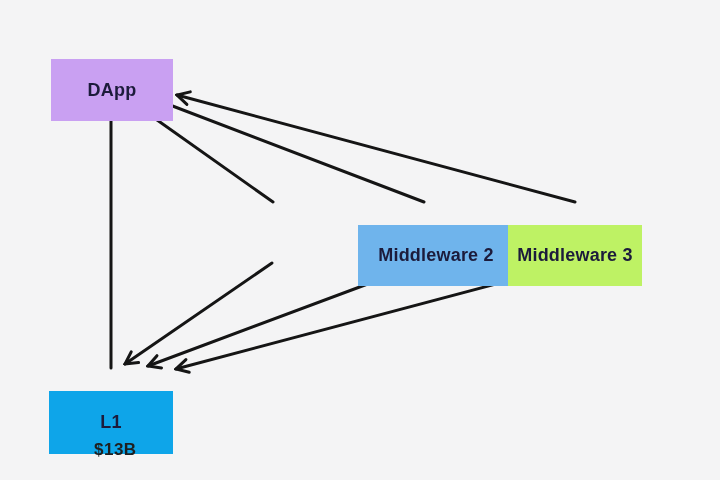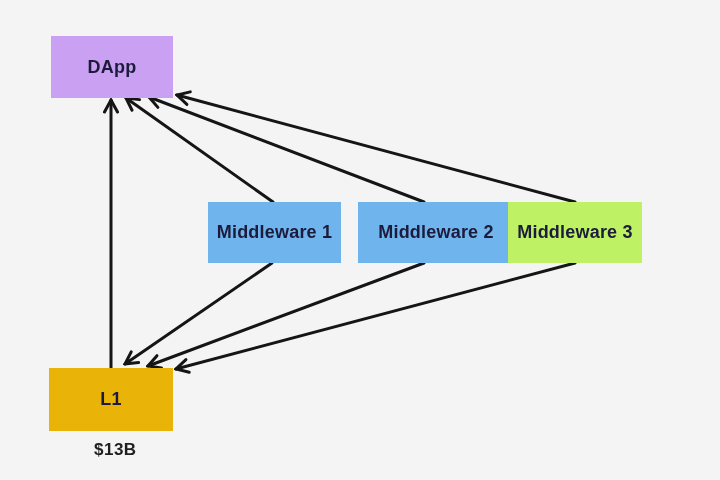--- a/index.html
+++ b/index.html
@@ -18,26 +18,27 @@
   }
   .node {
     position: absolute;
     display: flex;
     align-items: center;
     justify-content: center;
     font-weight: bold;
     font-size: 18px;
     letter-spacing: 0.2px;
     color: #1c1b3b;
+    margin-top: 23px;
   }
   .node-dapp        { left: 51px;  top: 36px;  width: 122px; height: 62px; background: #c9a0f2; }
   .node-middleware1 { left: 208px; top: 202px; width: 133px; height: 61px; background: #6fb4ec; }
   .node-middleware2 { left: 358px; top: 202px; width: 156px; height: 61px; background: #6fb4ec; }
   .node-middleware3 { left: 508px; top: 202px; width: 134px; height: 61px; background: #bef264; }
-  .node-l1          { left: 49px;  top: 368px; width: 124px; height: 63px; background: #eab308; }
+  .node-l1          { left: 49px;  top: 368px; width: 124px; height: 63px; background: #0ea5e9; }
   .caption-l1 {
     position: absolute;
     left: 94px; top: 440px;
     font-size: 17px;
     font-weight: bold;
     color: #1f1f1f;
     letter-spacing: 0.5px;
   }
   .edge { stroke: #151515; stroke-width: 3; stroke-linecap: round; fill: none; }
 </style>
@@ -58,23 +59,20 @@
     <path class="edge" d="M 575 202 L 177 95" marker-end="url(#arrowhead)"></path>
     <path class="edge" d="M 272 263 L 125 364" marker-end="url(#arrowhead)"></path>
     <path class="edge" d="M 424 263 L 148 366" marker-end="url(#arrowhead)"></path>
     <path class="edge" d="M 575 263 L 176 369" marker-end="url(#arrowhead)"></path>
   </svg>
 
   <div class="node node-dapp">
     <span>DApp</span>
   </div>
 
-  <div class="node node-middleware1">
-    <span>Middleware 1</span>
-  </div>
 
   <div class="node node-middleware2">
     <span>Middleware 2</span>
   </div>
 
   <div class="node node-middleware3">
     <span>Middleware 3</span>
   </div>
 
   <div class="node node-l1">

